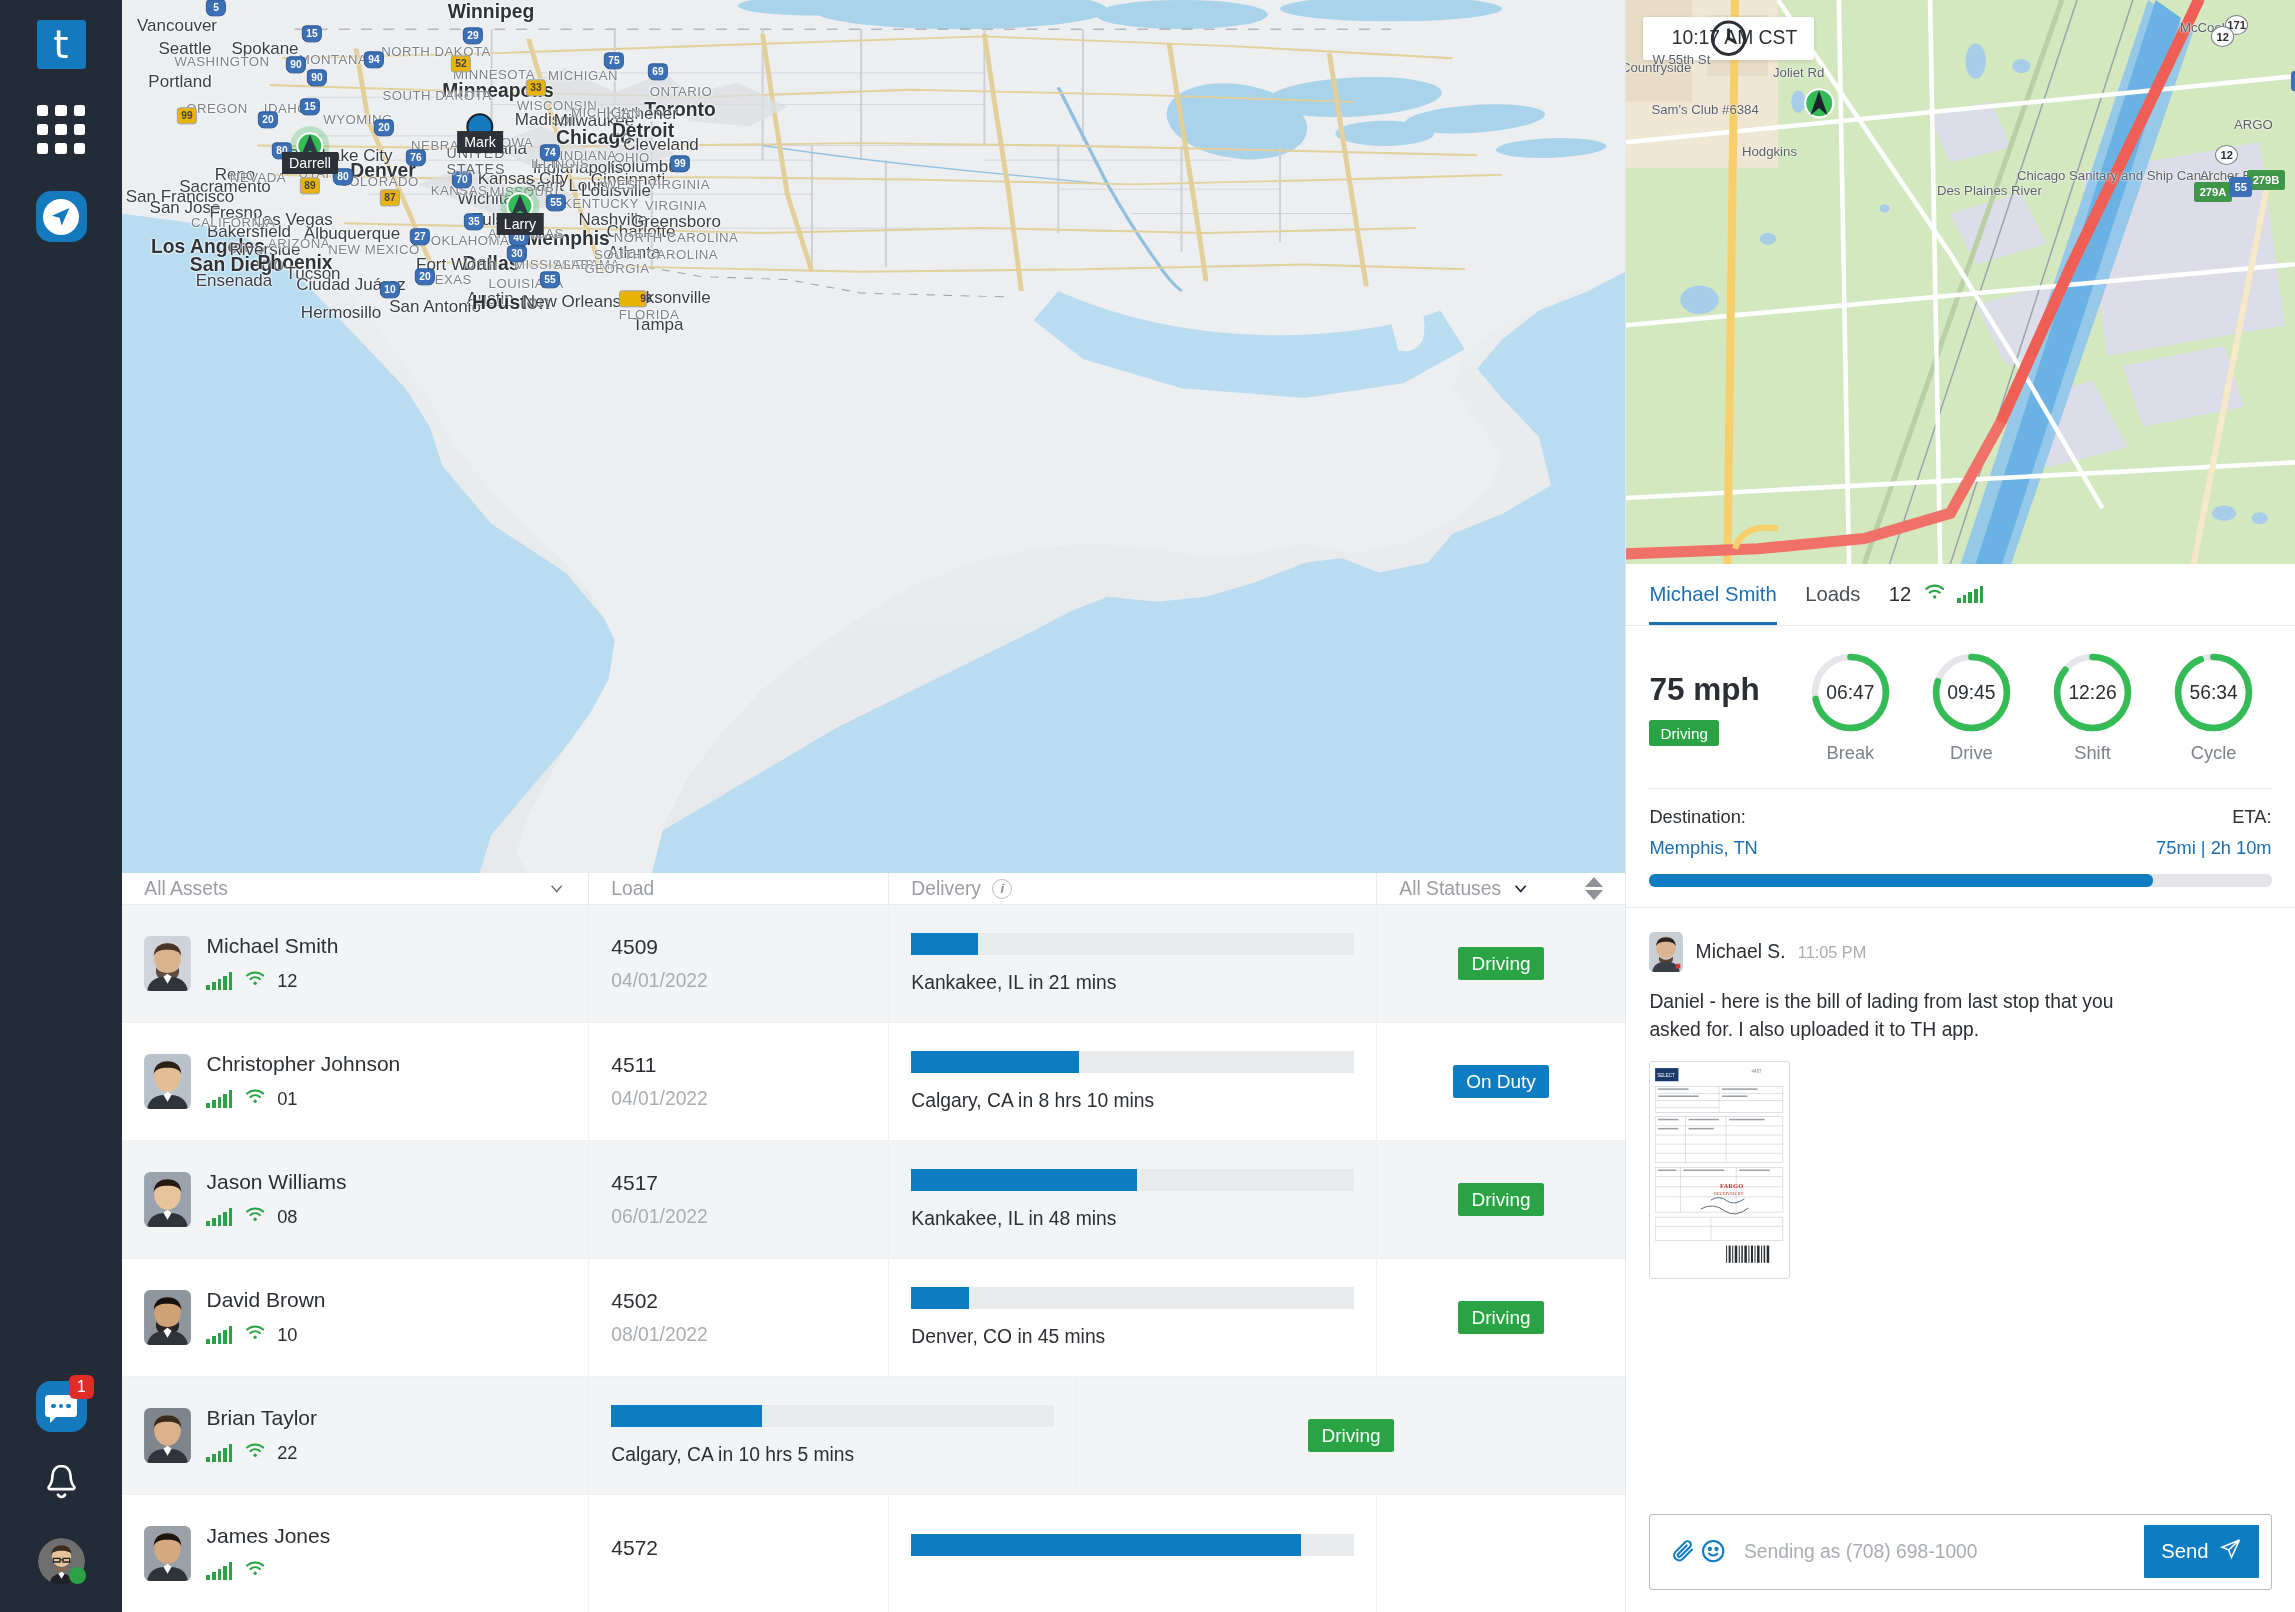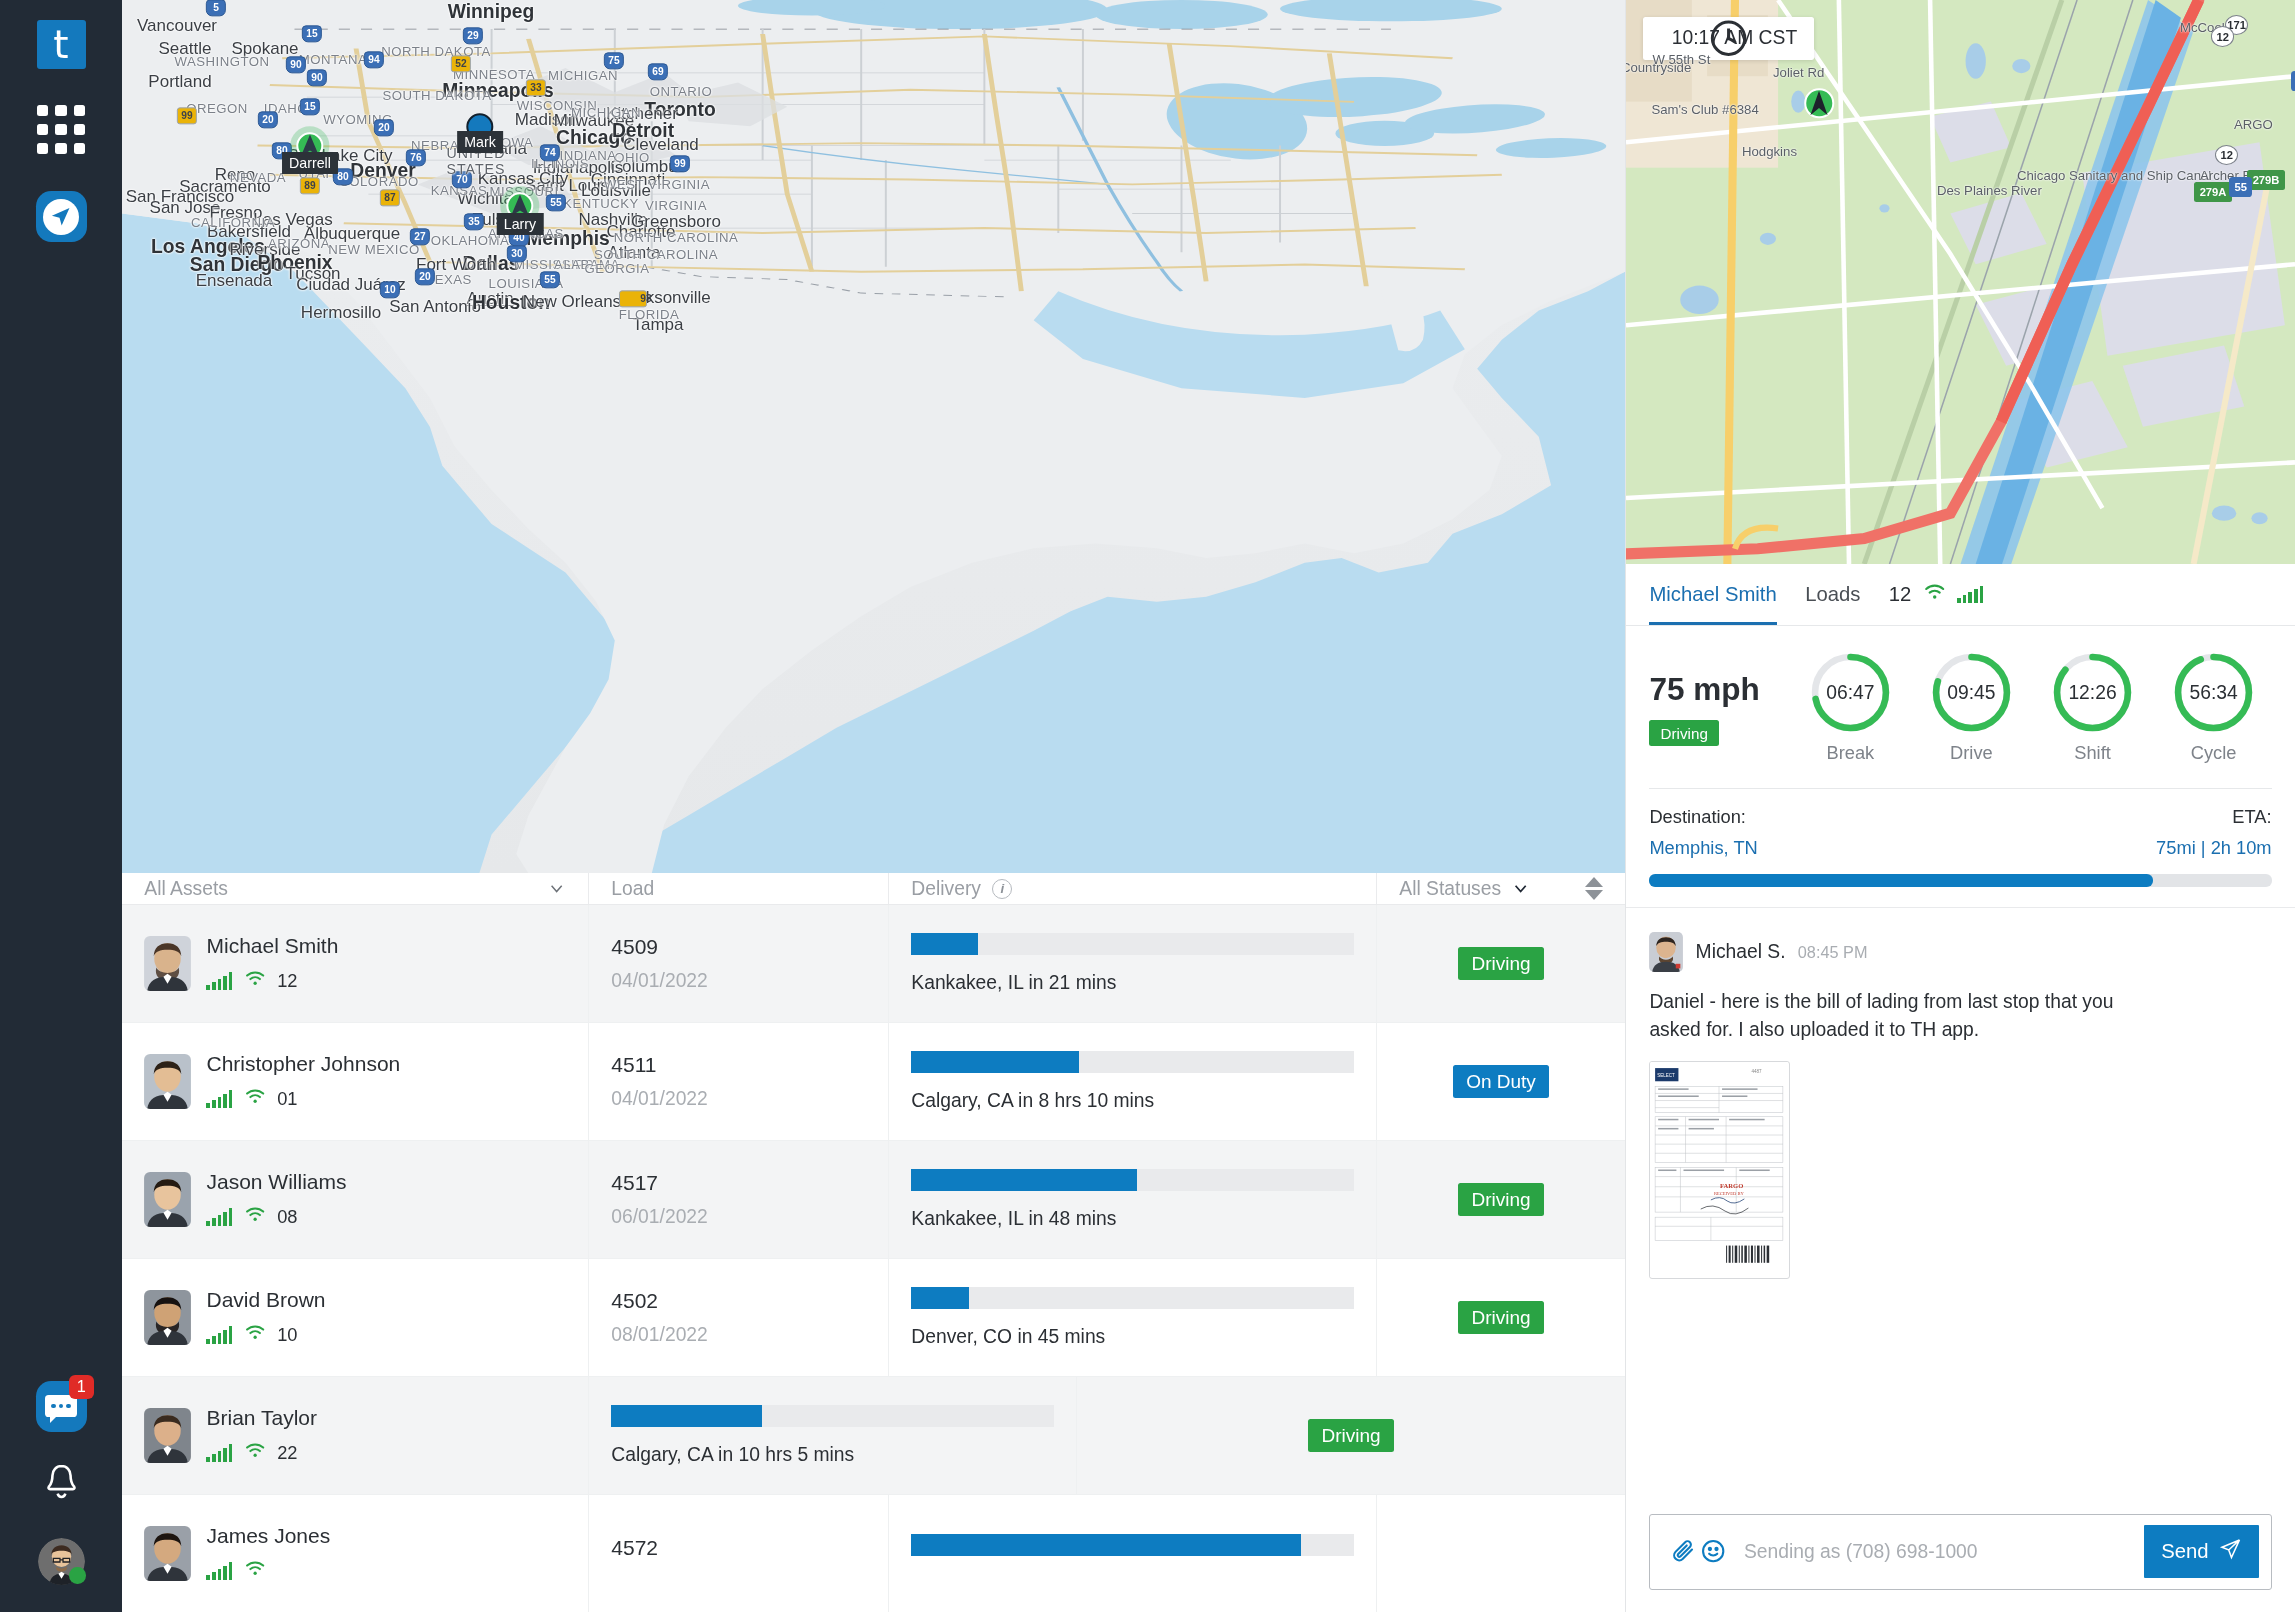--- a/index.html
+++ b/index.html
@@ -967,21 +967,21 @@
           <svg width="34" height="40" viewBox="0 0 66 78">
             <rect width="66" height="78" fill="#c9cdd4"></rect>
             <ellipse cx="33" cy="30" rx="19" ry="21" fill="#dcb48f"></ellipse>
             <path d="M14 28c0-12 8-18 19-18s19 6 19 18c-2-7-10-9-19-9s-17 2-19 9z" fill="#2e2520"></path>
             <path d="M20 48c4 8 22 8 26 0 3 9-3 14-13 14s-16-5-13-14z" fill="#5c4531"></path>
             <path d="M6 78c2-14 12-20 27-20s25 6 27 20z" fill="#3a3f46"></path>
             <rect x="52" y="62" width="9" height="9" fill="#d03c33"></rect>
           </svg>
         </div>
         <span class="msg-name">Michael S.</span>
-        <span class="msg-time">08:45 PM</span>
+        <span class="msg-time">11:05 PM</span>
       </div>
       <div class="msg-body">Daniel - here is the bill of lading from last stop that you asked for.  I also uploaded it to TH app.</div>
       <div class="attach">
         <svg width="138" height="215" viewBox="0 0 272 424">
           <rect width="272" height="424" fill="#fff"></rect>
           <rect x="10" y="12" width="46" height="26" fill="#1b3a6b"></rect>
           <text x="14" y="30" font-size="9" fill="#fff" font-family="Liberation Sans, sans-serif">SELECT</text>
           <text x="200" y="22" font-size="9" fill="#888" font-family="Liberation Sans, sans-serif">4487</text>
           <g stroke="#bfc3c8" stroke-width="1" fill="none">
             <rect x="10" y="48" width="252" height="52"></rect>

